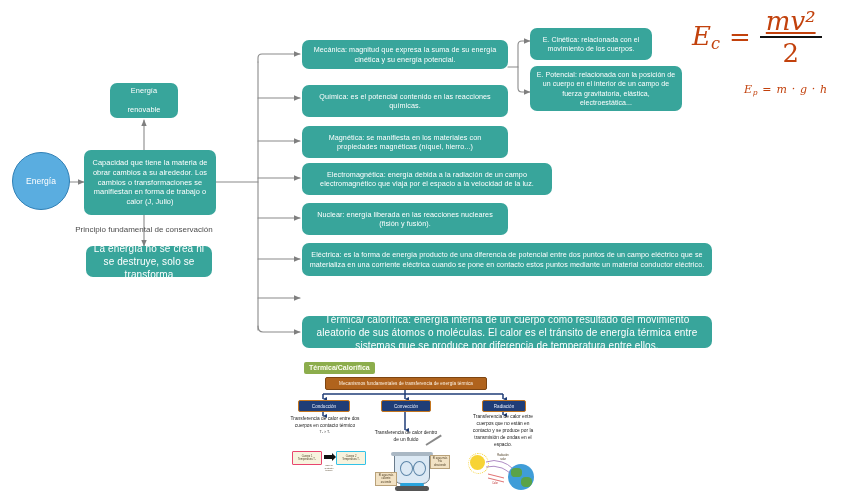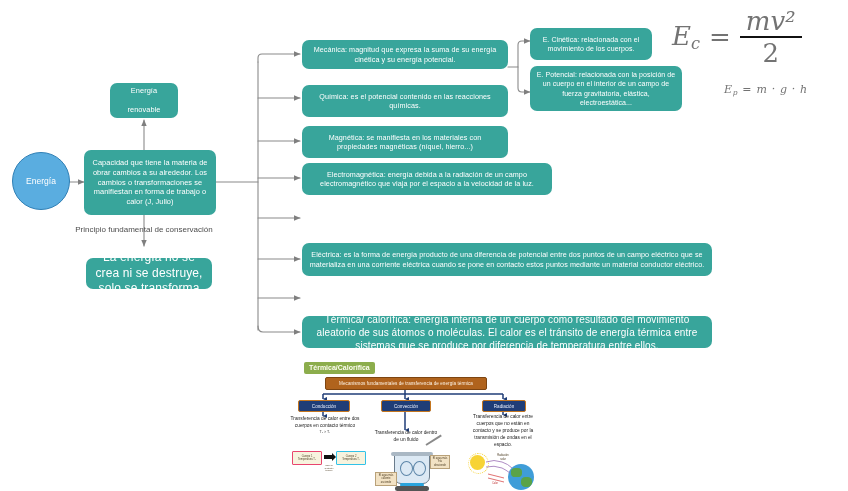--- a/index.html
+++ b/index.html
@@ -60,38 +60,39 @@
     position: absolute;
     color: #4d4d4d;
     font-size: 8px;
     text-align: center;
     white-space: nowrap;
   }
 
   
   .formula {
     position: absolute;
-    color: #737373;
+    color: #c2410c;
     font-family: "DejaVu Serif", serif;
+    margin-left: 20px;
   }
   .f-ec {
     left: 672px; top: 8px;
     font-size: 26px;
     display: flex;
     align-items: center;
     gap: 9px;
   }
   .f-ec .sub { font-size: 0.62em; vertical-align: -0.25em; }
   .frac {
     display: inline-flex;
     flex-direction: column;
     align-items: center;
     line-height: 1.0;
   }
-  .frac .num { padding: 0 6px 2px 6px; font-style: italic; }
+  .frac .num { padding: 0 6px 2px 6px; font-style: italic; text-decoration: underline; }
   .frac .bar {
     height: 1.6px; background: #111; width: 100%;
   }
   .frac .den { padding-top: 2px; }
   .f-ep {
     left: 724px; top: 83px;
     font-size: 11px;
     letter-spacing: 0.06em;
     font-style: italic;
     text-align: right;
@@ -248,40 +249,43 @@
   <div class="node" style="left:110px; top:83px; width:68px; height:35px; font-size:7.4px;">
     <span>
       <span>Energía</span><br>
       <span>renovable</span>
     </span>
   </div>
 
   <div class="plain-label" style="left:60px; top:225px; width:168px;">
     <span>Principio fundamental de conservación</span>
   </div>
-  <div class="node" style="left:86px; top:246px; width:126px; height:31px; font-size:12px;margin-top:12px;">
+  <div class="node" style="left:86px; top:246px; width:126px; height:31px; font-size:10px;">
     <span>La energía no se crea ni se destruye, solo se transforma</span>
   </div>
 
   <div class="node" style="left:302px; top:40px; width:206px; height:29px; font-size:7.2px;">
     <span>Mecánica: magnitud que expresa la suma de su energía cinética y su energía potencial.</span>
   </div>
 
   <div class="node" style="left:302px; top:85px; width:206px; height:32px; font-size:7.2px;">
     <span>Química: es el potencial contenido en las reacciones químicas.</span>
   </div>
 
   <div class="node" style="left:302px; top:163px; width:250px; height:32px; font-size:7.2px;">
     <span>Electromagnética: energía debida a la radiación de un campo electromagnético que viaja por el espacio a la velocidad de la luz.</span>
   </div>
 
   <div class="node" style="left:302px; top:126px; width:206px; height:32px; font-size:7.2px;">
     <span>Magnética: se manifiesta en los materiales con propiedades magnéticas (níquel, hierro...)</span>
   </div>
 
+  <div class="node" style="left:302px; top:203px; width:206px; height:32px; font-size:7.2px;">
+    <span>Nuclear: energía liberada en las reacciones nucleares (fisión y fusión).</span>
+  </div>
 
   <div class="node" style="left:302px; top:243px; width:410px; height:33px; font-size:7.2px;">
     <span>Eléctrica: es la forma de energía producto de una diferencia de potencial entre dos puntos de un campo eléctrico que se materializa en una corriente eléctrica cuando se pone en contacto estos puntos mediante un material conductor eléctrico.</span>
   </div>
 
 
   <div class="node" style="left:302px; top:316px; width:410px; height:32px; font-size:10px;">
     <span>Térmica/ calorífica: energía interna de un cuerpo como resultado del movimiento aleatorio de sus átomos o moléculas. El calor es el tránsito de energía térmica entre sistemas que se produce por diferencia de temperatura entre ellos.</span>
   </div>
 

